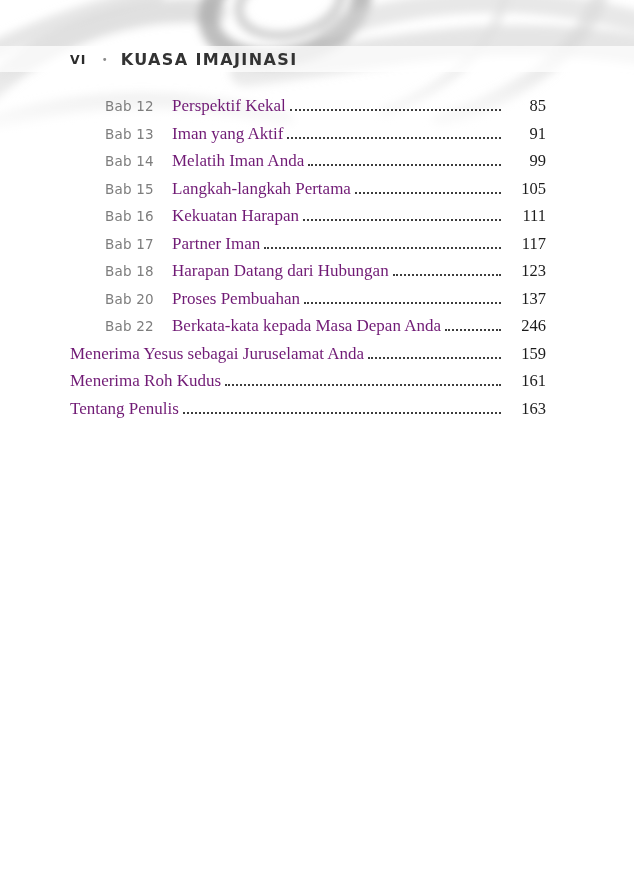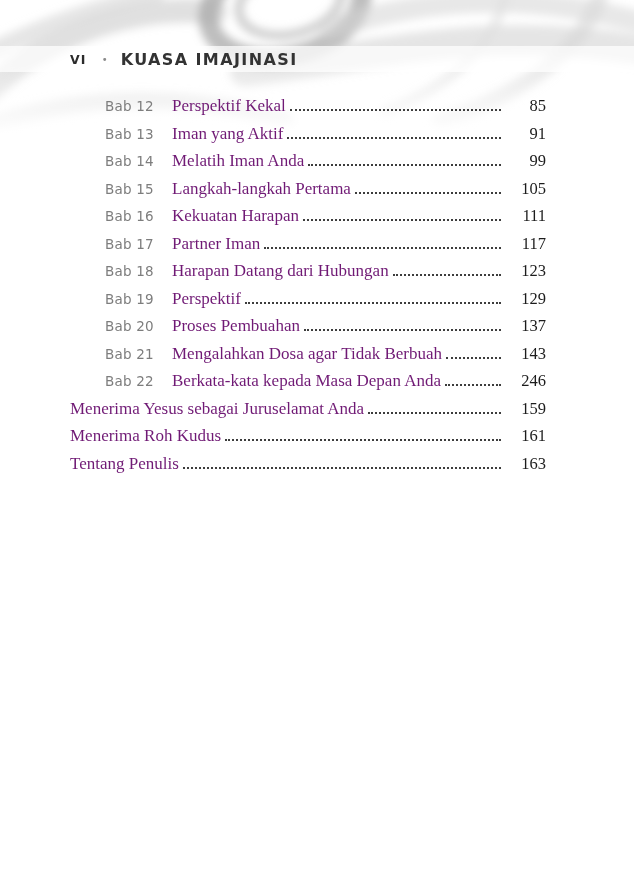--- a/index.html
+++ b/index.html
@@ -187,40 +187,28 @@
     <span class="entry-page">117</span>
   </div>
 
   <div class="toc-row chapter-row">
     <span class="chapter-label">Bab 18</span>
     <span class="entry-title">Harapan Datang dari Hubungan</span>
     <span class="leader"></span>
     <span class="entry-page">123</span>
   </div>
 
-  <div class="toc-row chapter-row">
-    <span class="chapter-label">Bab 19</span>
-    <span class="entry-title">Perspektif</span>
-    <span class="leader"></span>
-    <span class="entry-page">129</span>
-  </div>
 
   <div class="toc-row chapter-row">
     <span class="chapter-label">Bab 20</span>
     <span class="entry-title">Proses Pembuahan</span>
     <span class="leader"></span>
     <span class="entry-page">137</span>
   </div>
 
-  <div class="toc-row chapter-row">
-    <span class="chapter-label">Bab 21</span>
-    <span class="entry-title">Mengalahkan Dosa agar Tidak Berbuah</span>
-    <span class="leader"></span>
-    <span class="entry-page">143</span>
-  </div>
 
   <div class="toc-row chapter-row">
     <span class="chapter-label">Bab 22</span>
     <span class="entry-title">Berkata-kata kepada Masa Depan Anda</span>
     <span class="leader"></span>
     <span class="entry-page">246</span>
   </div>
 </div>
     <div class="back-matter">
   <div class="toc-row">

